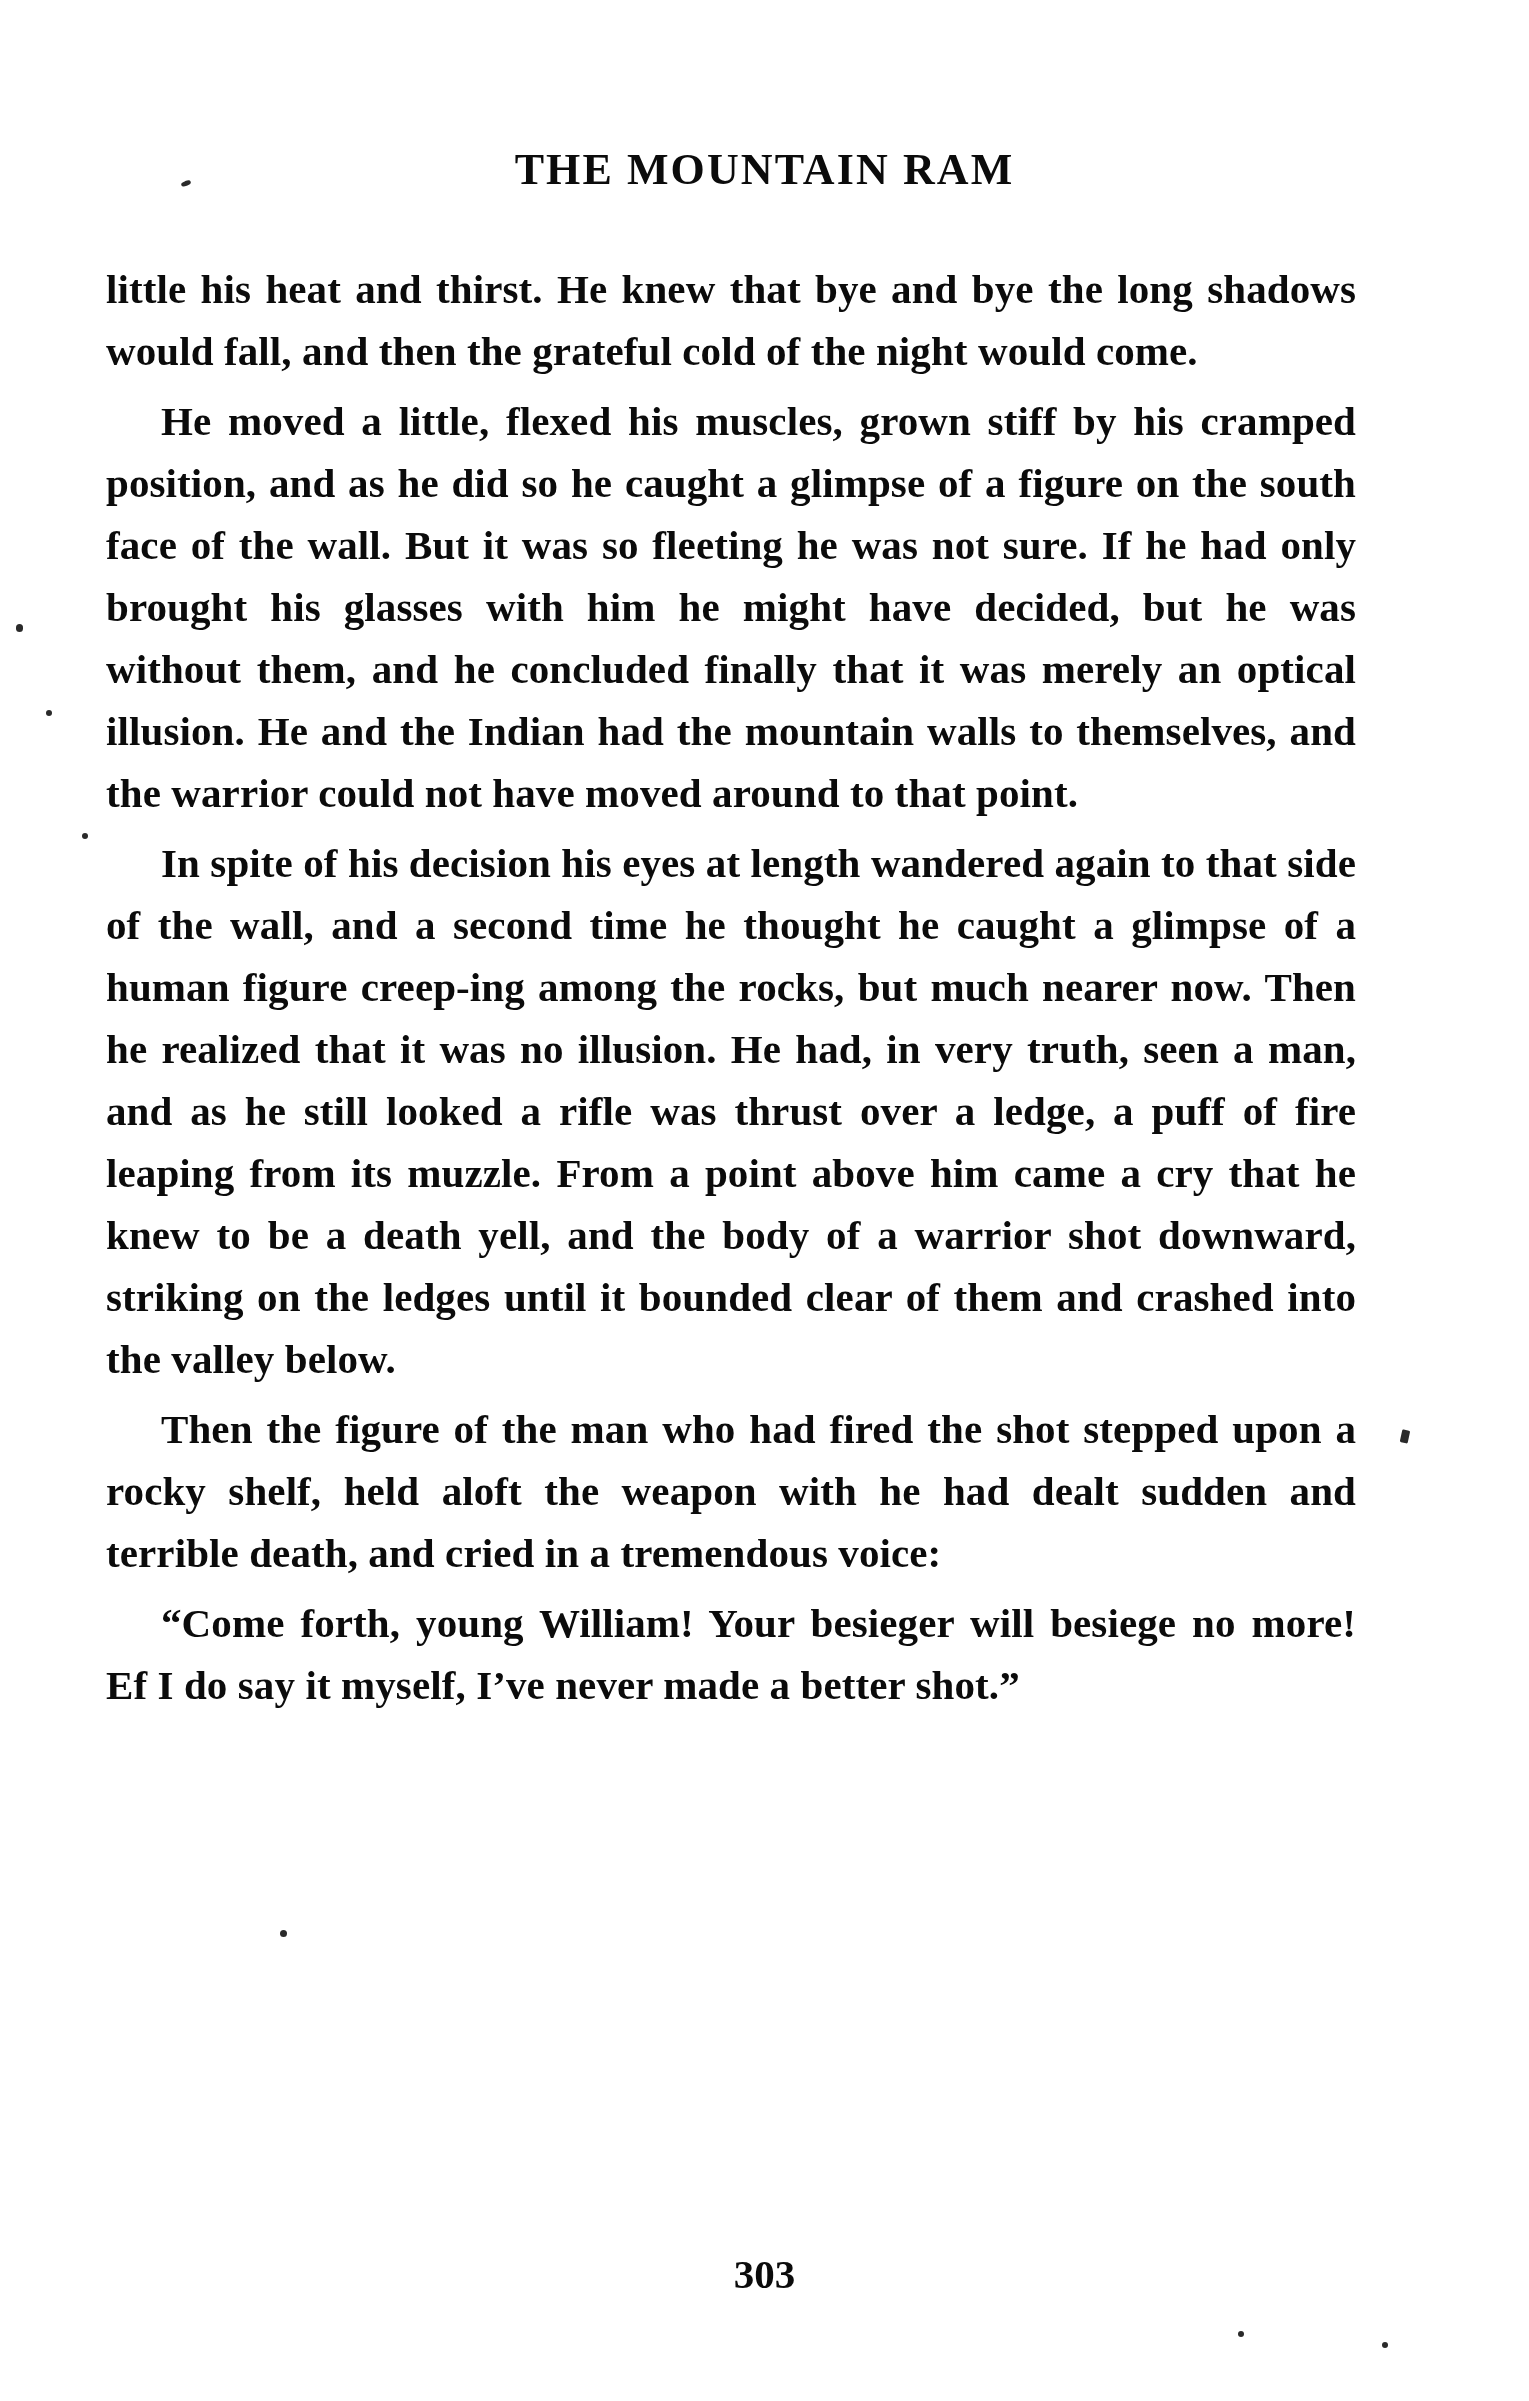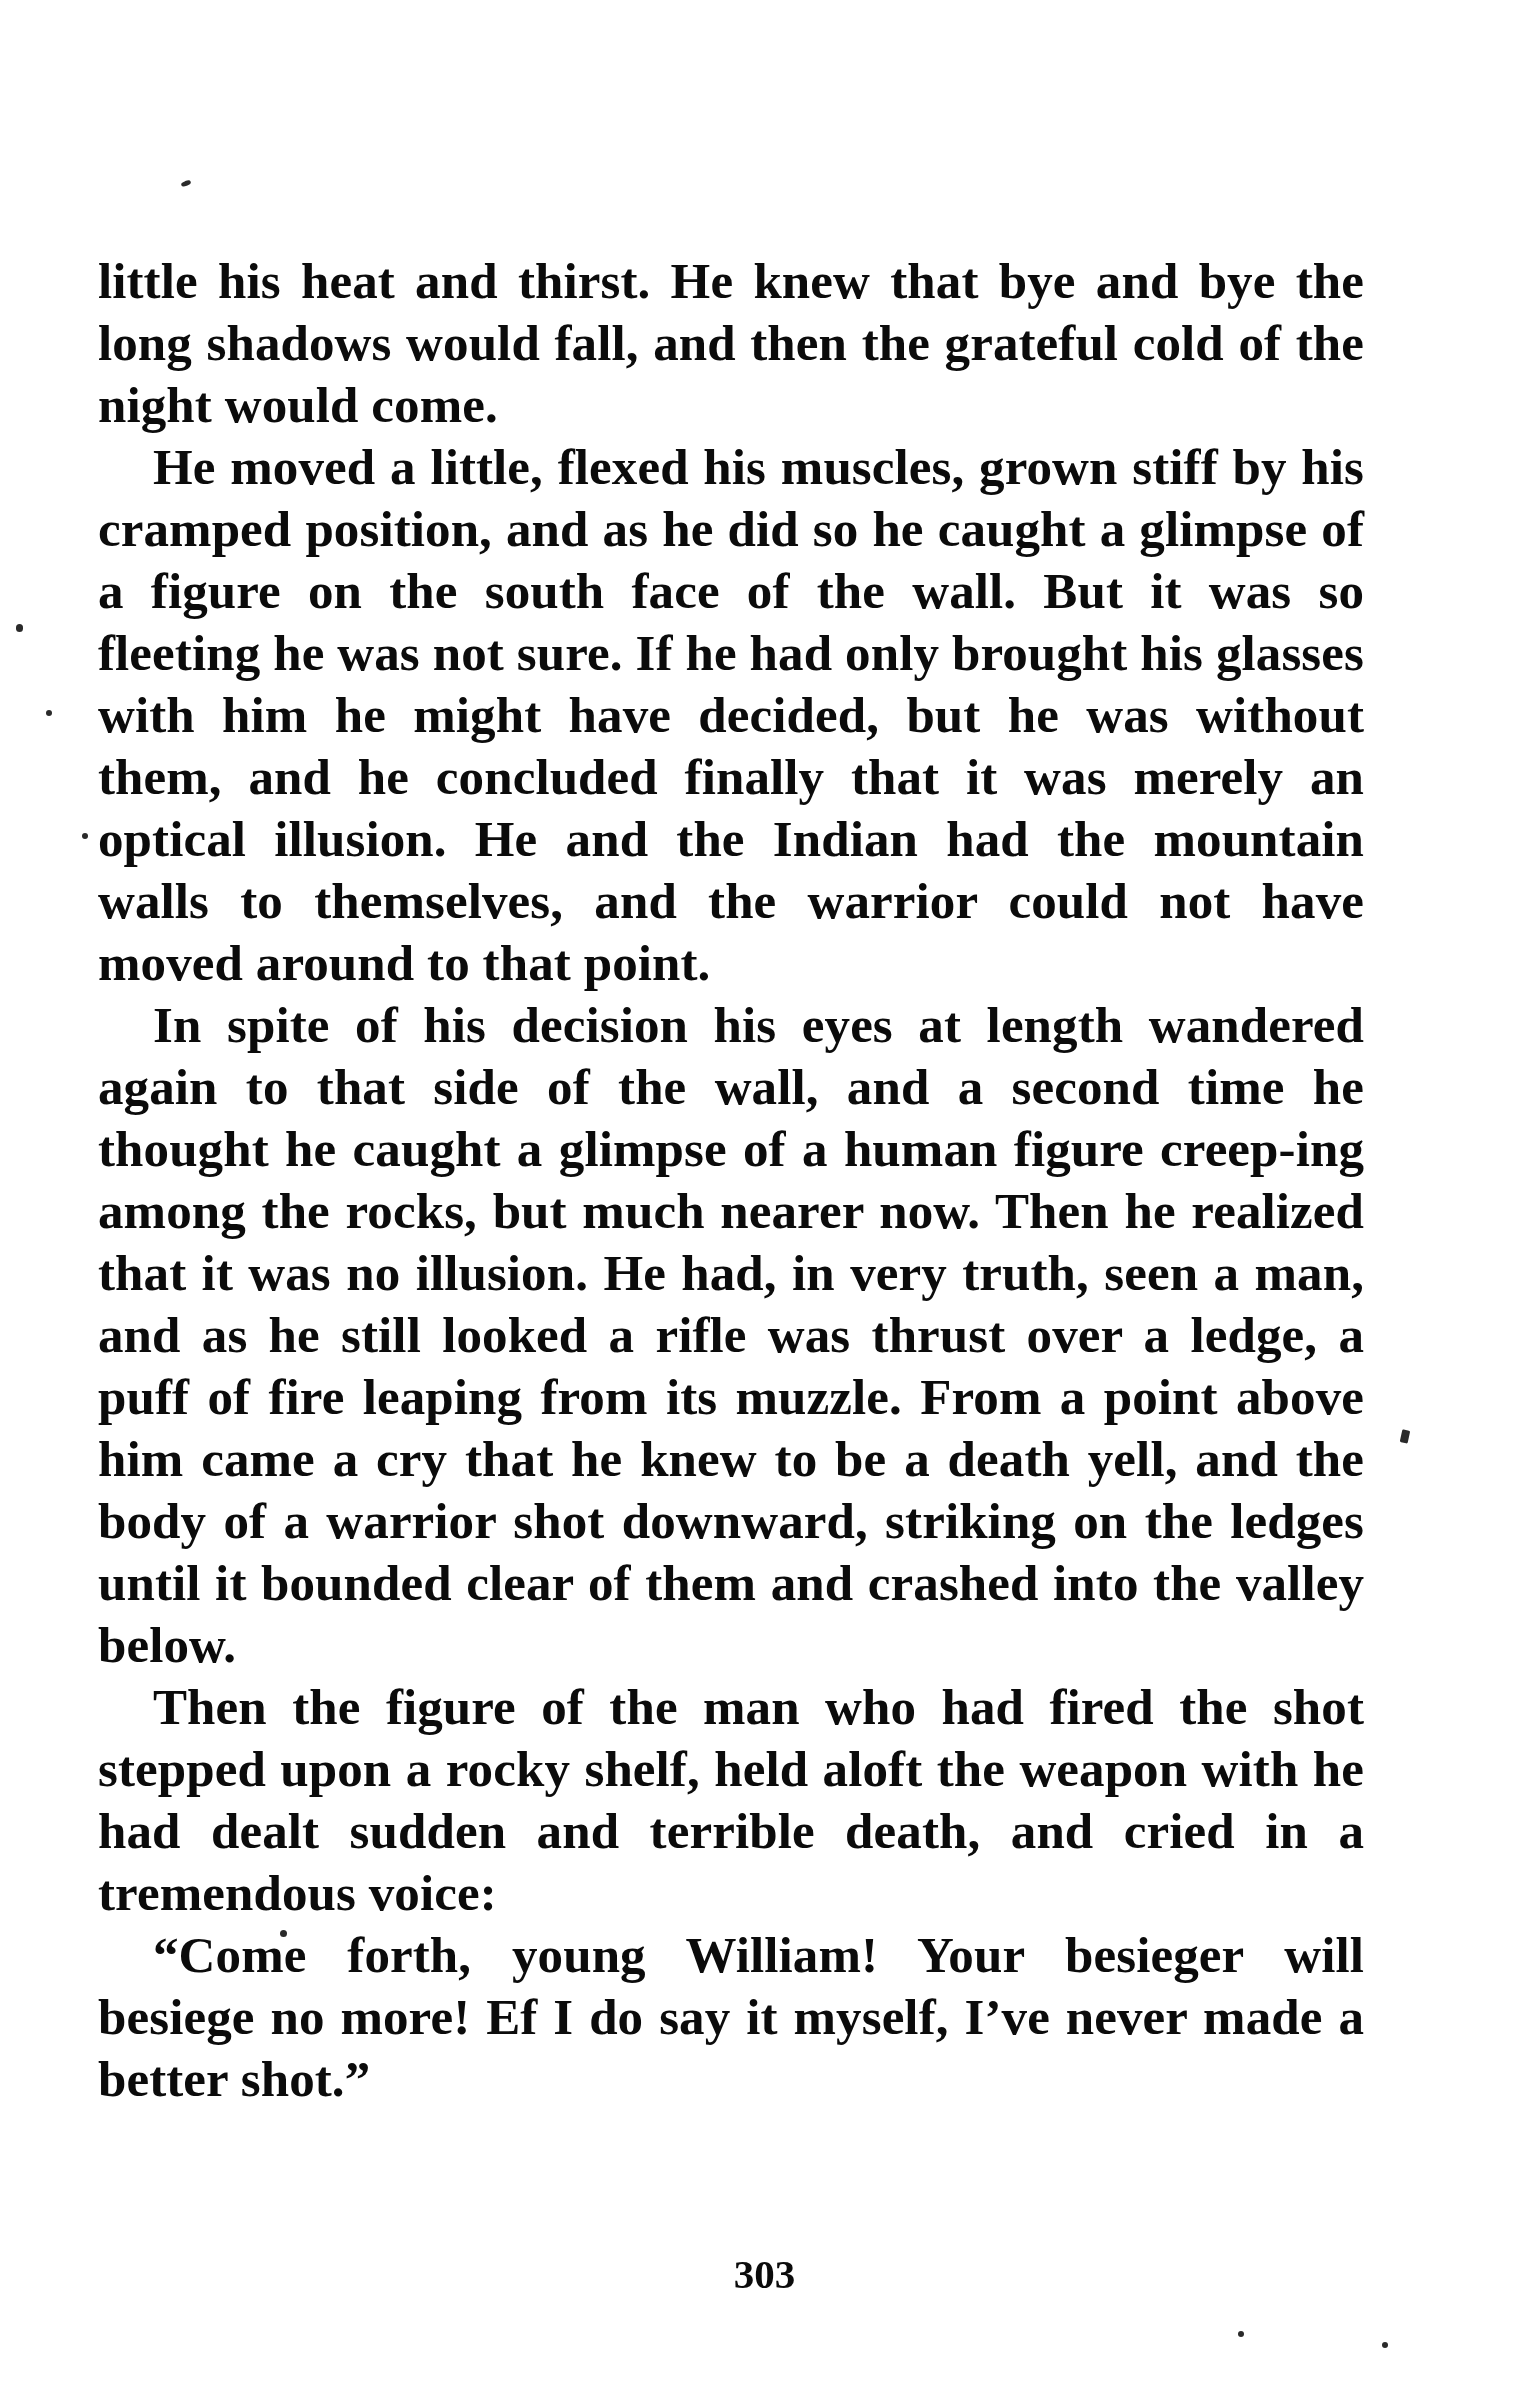--- a/index.html
+++ b/index.html
@@ -33,22 +33,22 @@
     font-weight: 700;
     font-family: "Liberation Serif", serif;
   }
   .textblock {
     position: absolute;
     top: 250px;
     left: 98px;
     width: 1266px;
   }
   .para {
-    margin: 0;
-    font-size: 51px;
+    margin: 8px;
+    font-size: 41px;
     line-height: 62px;
     text-align: justify;
     text-justify: inter-word;
     font-weight: 600;
     letter-spacing: 0.1px;
     hyphens: manual;
   }
   .para.indent {
     text-indent: 55px;
   }
@@ -74,20 +74,21 @@
   .speck.s5 { left: 1401px; top: 1430px; width: 8.4px; height: 12.7px; border-radius: 1.4px; transform: rotate(12deg); }
   .speck.s6 { left: 280px; top: 1930px; width: 7px; height: 7px; }
   .speck.s7 { left: 1238px; top: 2331px; width: 6.3px; height: 6.3px; }
   .speck.s8 { left: 1382px; top: 2342px; width: 6.3px; height: 6.3px; }
 </style>
 </head>
 <body>
 
 <div class="page">
 
+  <div class="running-head">THE MOUNTAIN RAM</div>
 
   <div class="textblock">
     <p class="para">little his heat and thirst.  He knew that bye and bye the long shadows would fall, and then the grateful cold of the night would come.</p>
     <p class="para indent">He moved a little, flexed his muscles, grown stiff by his cramped position, and as he did so he caught a glimpse of a figure on the south face of the wall. But it was so fleeting he was not sure.  If he had only brought his glasses with him he might have decided, but he was without them, and he concluded finally that it was merely an optical illusion.  He and the Indian had the mountain walls to themselves, and the warrior could not have moved around to that point.</p>
     <p class="para indent">In spite of his decision his eyes at length wandered again to that side of the wall, and a second time he thought he caught a glimpse of a human figure creep-ing among the rocks, but much nearer now.  Then he realized that it was no illusion.  He had, in very truth, seen a man, and as he still looked a rifle was thrust over a ledge, a puff of fire leaping from its muzzle.  From a point above him came a cry that he knew to be a death yell, and the body of a warrior shot downward, striking on the ledges until it bounded clear of them and crashed into the valley below.</p>
     <p class="para indent">Then the figure of the man who had fired the shot stepped upon a rocky shelf, held aloft the weapon with he had dealt sudden and terrible death, and cried in a tremendous voice:</p>
     <p class="para indent">“Come forth, young William!  Your besieger will besiege no more!  Ef I do say it myself, I’ve never made a better shot.”</p>
   </div>
 
   <div class="folio">303</div>

